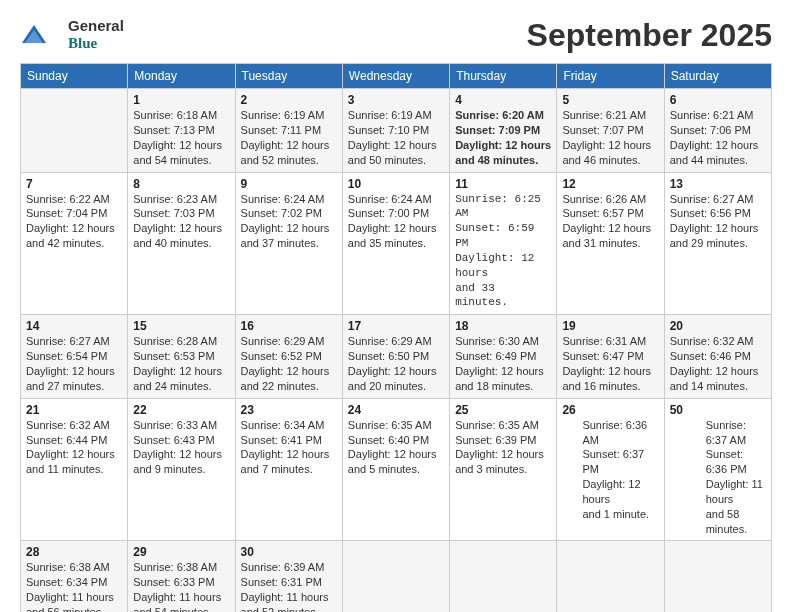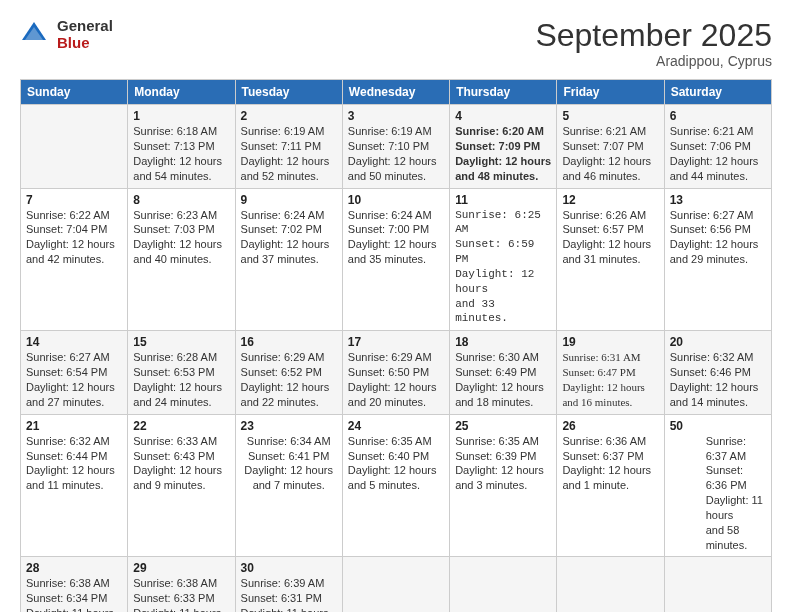--- a/index.html
+++ b/index.html
@@ -18,64 +18,66 @@
       flex-direction: column;
     }
     .header {
       display: flex;
       justify-content: space-between;
       align-items: flex-start;
       margin-bottom: 10px;
     }
     .logo {
       display: flex;
-      gap: 9px;
+      align-items: center;
+      gap: 20px;
     }
     .logo-text {
       display: flex;
       flex-direction: column;
       line-height: 1.1;
     }
     .logo-general {
       font-size: 15px;
       font-weight: bold;
       color: #333;
     }
     .logo-blue {
       font-size: 15px;
       font-weight: bold;
-      color: #b91c1c;
+      color: #0f766e;
+      font-family: Liberation Serif, serif;
     }
     .logo-icon {
       width: 28px;
       height: 28px;
     }
     .title-block {
       text-align: right;
     }
     .month-title {
       font-size: 32px;
-      font-weight: 400;
+      font-weight: 700;
       color: #333;
       line-height: 1.1;
     }
     .subtitle {
       font-size: 14px;
       color: #555;
     }
     .calendar-table {
       width: 100%;
       border-collapse: collapse;
       flex: 1;
     }
     .calendar-table th {
       background-color: #2a6db5;
       color: #fff;
       font-size: 12px;
-      font-weight: bold;
+      font-weight: normal;
       padding: 5px 6px;
       text-align: left;
       border: 1px solid #ccc;
     }
     .calendar-table td {
       border: 1px solid #ccc;
       vertical-align: top;
       padding: 4px 5px;
       width: calc(100% / 7);
       height: 82px;
@@ -108,21 +110,20 @@
         <polygon points="14,4 26,22 2,22" fill="#1a6abf"></polygon>
         <polygon points="14,9 23,22 5,22" fill="#fff" opacity="0.3"></polygon>
       </svg>
       <div class="logo-text">
         <span class="logo-general">General</span>
         <span class="logo-blue">Blue</span>
       </div>
     </div>
     <div class="title-block">
       <div class="month-title">September 2025</div>
-      <div class="subtitle">Aradippou, Cyprus</div>
     </div>
   </div>
 
   <table class="calendar-table">
     <thead>
       <tr>
       <th>Sunday</th>
           <th>Monday</th>
           <th>Tuesday</th>
           <th>Wednesday</th>
@@ -259,21 +260,21 @@
           </td>
           <td>
             <div class="day-number">18</div>
             <div class="day-info" style="white-space: pre-line;">Sunrise: 6:30 AM
 Sunset: 6:49 PM
 Daylight: 12 hours
 and 18 minutes.</div>
           </td>
           <td>
             <div class="day-number">19</div>
-            <div class="day-info" style="white-space: pre-line; font-family: Liberation Serif, serif;">Sunrise: 6:31 AM
+            <div class="day-info" style="white-space: pre-line;">Sunrise: 6:31 AM
 Sunset: 6:47 PM
 Daylight: 12 hours
 and 16 minutes.</div>
           </td>
           <td>
             <div class="day-number">20</div>
             <div class="day-info" style="white-space: pre-line;">Sunrise: 6:32 AM
 Sunset: 6:46 PM
 Daylight: 12 hours
 and 14 minutes.</div>
@@ -289,42 +290,42 @@
           </td>
           <td>
             <div class="day-number">22</div>
             <div class="day-info" style="white-space: pre-line;">Sunrise: 6:33 AM
 Sunset: 6:43 PM
 Daylight: 12 hours
 and 9 minutes.</div>
           </td>
           <td>
             <div class="day-number">23</div>
-            <div class="day-info" style="white-space: pre-line; text-align: center;">Sunrise: 6:34 AM
+            <div class="day-info" style="white-space: pre-line;">Sunrise: 6:34 AM
 Sunset: 6:41 PM
 Daylight: 12 hours
 and 7 minutes.</div>
           </td>
           <td>
             <div class="day-number">24</div>
             <div class="day-info" style="white-space: pre-line;">Sunrise: 6:35 AM
 Sunset: 6:40 PM
 Daylight: 12 hours
 and 5 minutes.</div>
           </td>
           <td>
             <div class="day-number">25</div>
             <div class="day-info" style="white-space: pre-line;">Sunrise: 6:35 AM
 Sunset: 6:39 PM
 Daylight: 12 hours
 and 3 minutes.</div>
           </td>
           <td>
             <div class="day-number">26</div>
-            <div class="day-info" style="white-space: pre-line;">Sunrise: 6:36 AM
+            <div class="day-info" style="white-space: pre-line; margin-left: 20px;">Sunrise: 6:36 AM
 Sunset: 6:37 PM
 Daylight: 12 hours
 and 1 minute.</div>
           </td>
           <td>
             <div class="day-number">50</div>
             <div class="day-info" style="white-space: pre-line; margin-left: 36px;">Sunrise: 6:37 AM
 Sunset: 6:36 PM
 Daylight: 11 hours
 and 58 minutes.</div>

